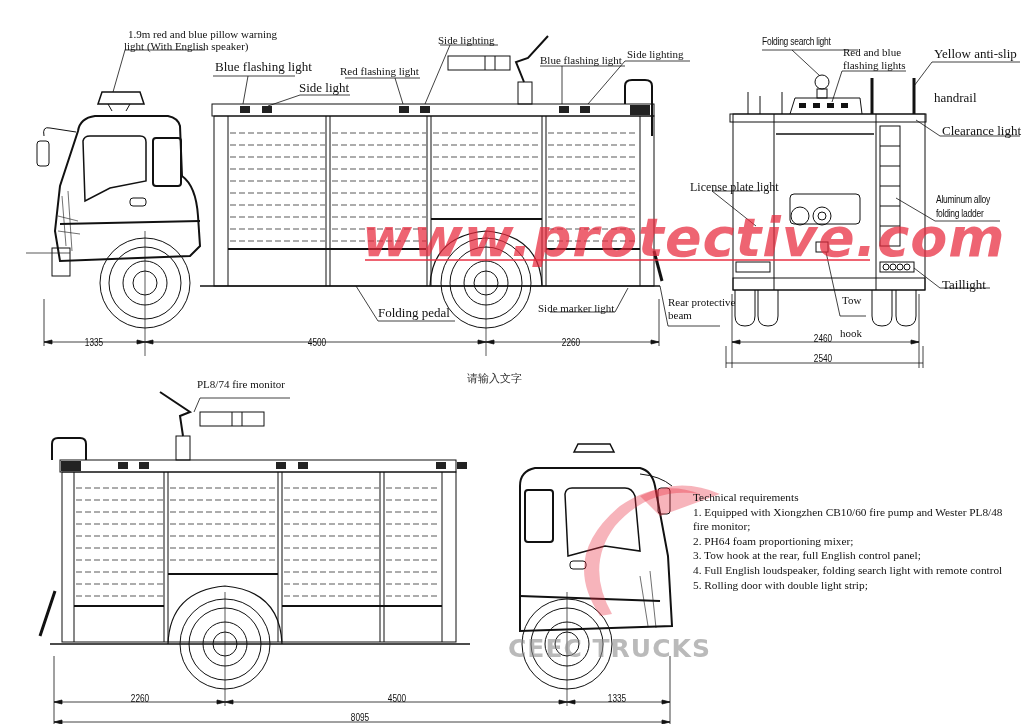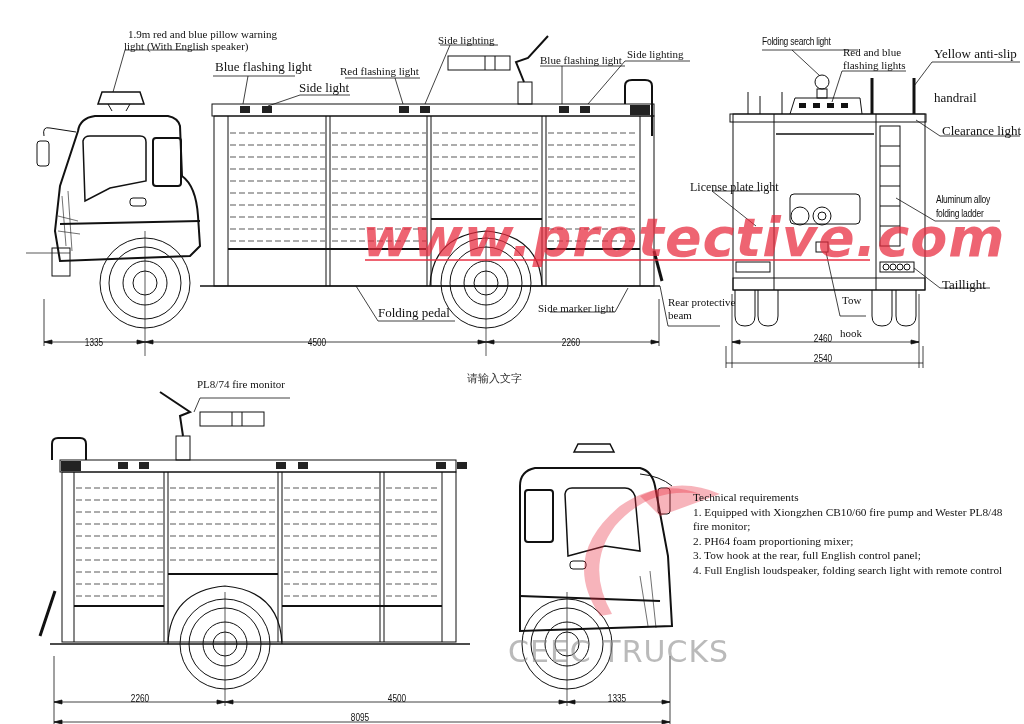--- a/index.html
+++ b/index.html
@@ -9,21 +9,21 @@
     .lbl { position: absolute; white-space: nowrap; font-family: "Liberation Serif", serif; color: #111; line-height: 1.1; }
     .s11 { font-size: 11px; }
     .s12 { font-size: 12px; }
     .s13 { font-size: 13px; }
     .narrow { font-family: "Liberation Sans", sans-serif; font-size: 10px; letter-spacing: -0.3px; transform: scaleX(0.85); transform-origin: left top; }
     .dim { position: absolute; font-family: "Liberation Sans Narrow", "Liberation Sans", sans-serif; font-size: 11px; transform: scaleX(0.75); transform-origin: center top; text-align: center; width: 60px; }
     .cn { position: absolute; font-family: "DejaVu Sans", sans-serif; font-size: 11px; color: #333; }
     .wm-url { position: absolute; left: 362px; top: 190px; font-family: "DejaVu Sans", sans-serif; font-weight: bold; font-style: italic; font-size: 54px; color: rgba(232, 40, 60, 0.72); letter-spacing: 1px; }
     .wm-line { position: absolute; left: 365px; top: 243px; width: 505px; height: 2px; background: rgba(232,40,60,0.72); }
     .wm-wa { position: absolute; left: 606px; top: 246px; font-family: "DejaVu Sans", sans-serif; font-weight: bold; font-style: italic; font-size: 16px; color: rgba(232, 40, 60, 0.72); }
-    .wm-brand { position: absolute; left: 508px; top: 618px; font-family: "DejaVu Sans", sans-serif; font-weight: normal; font-size: 30px; color: rgba(140,140,140,0.6); letter-spacing: 1px; }
+    .wm-brand { position: absolute; left: 508px; top: 618px; font-family: "DejaVu Sans", sans-serif; font-weight: bold; font-size: 25px; color: rgba(140,140,140,0.6); letter-spacing: 1px; }
     .tech { position: absolute; left: 693px; top: 474px; font-family: "Liberation Serif", serif; font-size: 11.3px; line-height: 14.6px; color: #111; }
     .tech div { white-space: nowrap; }
   </style>
 </head>
 <body>
 
 <div class="canvas">
 
   <svg class="drawing" viewBox="0 0 1024 724" fill="none" stroke="#111" stroke-width="1">
 
@@ -401,18 +401,19 @@
   <div class="dim" style="left:587px; top:676px;">1335</div>
   <div class="dim" style="left:330px; top:695px;">8095</div>
 
   <div class="tech">
     <div>Technical requirements</div>
     <div>1. Equipped with Xiongzhen CB10/60 fire pump and Wester PL8/48</div>
     <div>fire monitor;</div>
     <div>2. PH64 foam proportioning mixer;</div>
     <div>3. Tow hook at the rear, full English control panel;</div>
     <div>4. Full English loudspeaker, folding search light with remote control</div>
+    <div>5. Rolling door with double light strip;</div>
   </div>
 
   <div class="wm-url">www.protective.com</div>
   <div class="wm-line"></div>
   <div class="wm-brand">CEEC TRUCKS</div>
 </div>
 
 </body></html>

